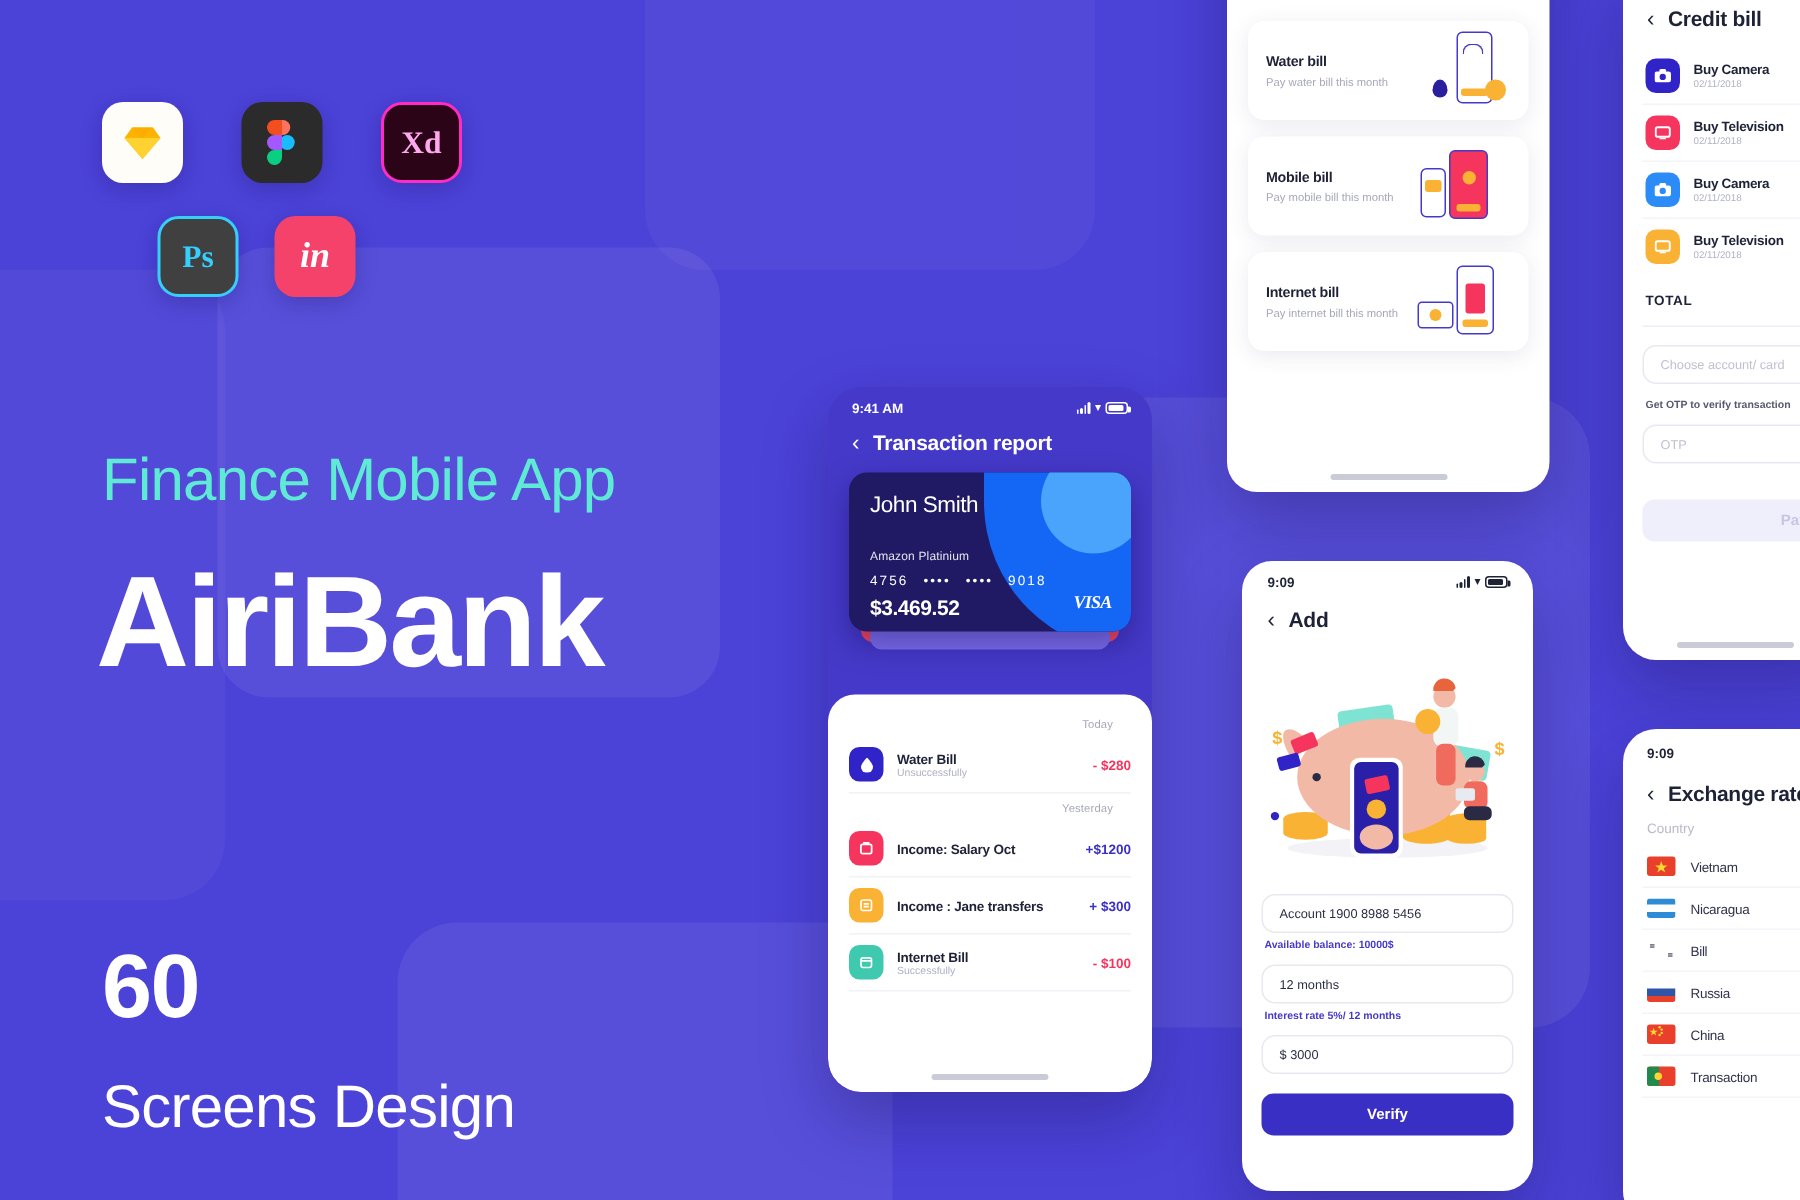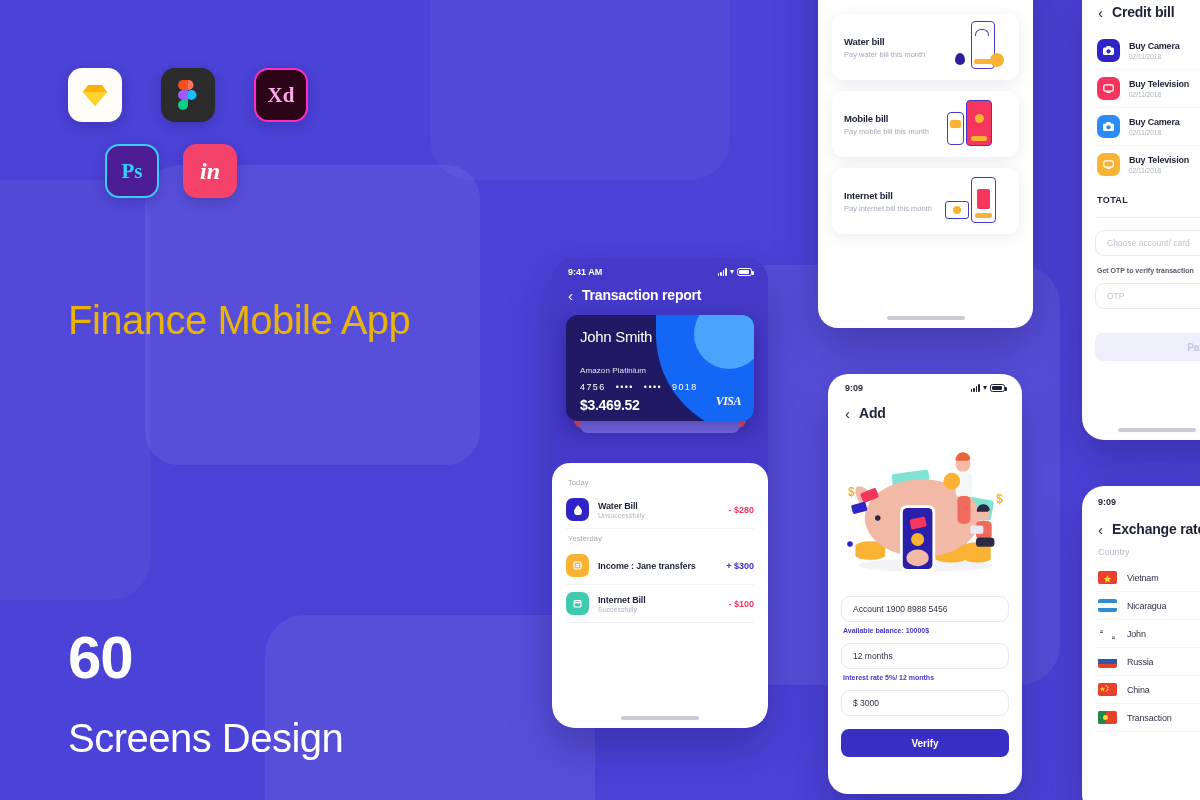--- a/index.html
+++ b/index.html
@@ -25,29 +25,29 @@
   .icons-row-1 { left:68px; top:68px;gap:39px; }
   .icons-row-2 { left:105px; top:144px; }
   .app-icon {
     width:54px; height:54px; border-radius:14px;
     display:flex; align-items:center; justify-content:center;
     position:relative; box-shadow:0 4px 14px rgba(20,10,70,.22);
   }
   .ic-sketch { background:#fffdf7; }
   .ic-figma  { background:#2b2b2b; }
   .ic-xd     { background:#2b0418; border:2.5px solid #ff2bc2; }
-  .ic-ps     { background:#4c1d95; border:2.5px solid #36cffb; }
+  .ic-ps     { background:#404040; border:2.5px solid #36cffb; }
   .ic-invision{ background:#f4426b; }
   .xd-label { color:#ffa8ef; font-size:21px; font-family:"Liberation Serif",serif; font-weight:bold;}
   .ps-label { color:#36cffb; font-size:21px; font-family:"Liberation Serif",serif; font-weight:bold;}
   .in-label { color:#fff; font-size:24px; font-style:italic; font-family:"Liberation Serif",serif; font-weight:bold;}
 
   .hero-sub {
     position:absolute; left:68px; top:298px;
-    font-size:40px; color:#eab308; font-weight:400; letter-spacing:-0.5px;
+    font-size:40px; color:#5eead4; font-weight:400; letter-spacing:-0.5px;
   }
   .hero-title {
     position:absolute; left:64px; top:372px;
     font-size:86px; color:#fff; font-weight:bold; letter-spacing:-2px; line-height:1;
   }
   .hero-count {
     position:absolute; left:68px; top:628px;
     font-size:60px; color:#fff; font-weight:bold; letter-spacing:-1px; line-height:1;
   }
   .hero-count-label {
@@ -86,21 +86,21 @@
     box-shadow:0 8px 20px rgba(12,6,60,.35);
   }
   .cc-blue{position:absolute;right:-6px;top:-14px;width:104px;height:134px;background:#1466f5;border-radius:0 0 0 100px;}
   .cc-circle{position:absolute;right:-10px;top:-16px;width:70px;height:70px;border-radius:50%;background:#4ba4fb;}
   .cc-name{position:relative;font-size:15px;font-weight:500;letter-spacing:-.3px;}
   .cc-plan{position:relative;margin-top:21px;font-size:8px;opacity:.88;letter-spacing:.1px;}
   .cc-num{position:relative;margin-top:7px;font-size:9px;letter-spacing:1.4px;display:flex;gap:10px;align-items:center;}
   .cc-amt{position:relative;margin-top:5px;font-size:14px;font-weight:bold;letter-spacing:-.3px;}
   .cc-visa{position:absolute;right:13px;bottom:12px;font-size:12px;font-weight:bold;font-style:italic;font-family:"Liberation Serif",serif;letter-spacing:-.5px;}
   .sheet{position:absolute;left:0;right:0;bottom:0;top:205px;background:#fff;border-radius:18px 18px 22px 22px;padding:10px 14px 0;}
-  .sec-label{font-size:7.5px;color:#a6a8b8;margin:5px 2px 4px;letter-spacing:.1px;}
+  .sec-label{font-size:7.5px;color:#a6a8b8;margin:5px 12px 4px;letter-spacing:.1px;text-align:right;}
   .tx-row{display:flex;align-items:center;gap:9px;padding:7px 0;border-bottom:1px solid #f1f2f7;}
   .tx-row:last-child{border-bottom:none;}
   .tx-ico{width:23px;height:23px;border-radius:7px;flex:0 0 23px;display:flex;align-items:center;justify-content:center;color:#fff;font-size:10px;}
   .tx-mid{flex:1;min-width:0;}
   .tx-title{font-size:9px;font-weight:bold;color:#1e2237;letter-spacing:-.15px;}
   .tx-sub{font-size:7px;color:#b0b2c2;margin-top:1px;}
   .tx-amt{font-size:9px;font-weight:bold;white-space:nowrap;}
   .neg{color:#f5355e;} .pos{color:#3a30c4;}
 
   
@@ -194,20 +194,21 @@
     <div class="icons-row icons-row-2">
       <div class="app-icon ic-ps">
         <span class="ps-label">Ps</span>
       </div>
       <div class="app-icon ic-invision">
         <span class="in-label">in</span>
       </div>
     </div>
 
     <div class="hero-sub">Finance Mobile App</div>
+    <div class="hero-title">AiriBank</div>
     <div class="hero-count">60</div>
     <div class="hero-count-label">Screens Design</div>
   </div>
 
   <div class="phone ph-shadow" id="phone-bills">
     <div style="height:104px"></div>
 
     <div class="bill-card">
       <div class="bill-txt">
         <div class="bill-title">Water bill</div>
@@ -375,20 +376,32 @@
         </span>
         <div class="tx-mid">
           <div class="tx-title">Water Bill</div>
           <div class="tx-sub">Unsuccessfully</div>
         </div>
         <div class="tx-amt neg">- $280</div>
       </div>
 
       <div class="sec-label">Yesterday</div>
 
+      <div class="tx-row">
+        <span class="tx-ico" style="background:#f5355e">
+          <svg width="9" height="9" viewBox="0 0 9 9" fill="none" stroke="#fff" stroke-width="1.2">
+              <rect x="0.9" y="1.9" width="7.2" height="6.2" rx="1.2"></rect>
+              <path d="M3 1.9V1h3v.9"></path>
+            </svg>
+        </span>
+        <div class="tx-mid">
+          <div class="tx-title">Income: Salary Oct</div>
+        </div>
+        <div class="tx-amt pos">+$1200</div>
+      </div>
 
 
       <div class="tx-row">
         <span class="tx-ico" style="background:#f9b233">
           <svg width="9" height="9" viewBox="0 0 9 9" fill="none" stroke="#fff" stroke-width="1.1">
               <rect x="1" y="1" width="7" height="7" rx="1.4"></rect>
               <line x1="2.8" y1="3.6" x2="6.2" y2="3.6"></line>
               <line x1="2.8" y1="5.4" x2="6.2" y2="5.4"></line>
             </svg>
         </span>
@@ -529,21 +542,21 @@
           <path d="M9.5 3.2a3.3 3.3 0 0 1 0 6.6 3.3 3.3 0 0 0 0-6.6z" fill="#2e55a8"></path>
           <path d="M9.5 3.2a3.3 3.3 0 0 0 0 6.6 3.3 3.3 0 0 1 0-6.6z" fill="#e8402a"></path>
           <g fill="#2a2a45">
               <rect x="2" y="2.6" width="3" height="0.7"></rect>
               <rect x="2" y="4" width="3" height="0.7"></rect>
               <rect x="14" y="8.6" width="3" height="0.7"></rect>
               <rect x="14" y="10" width="3" height="0.7"></rect>
             </g>
         </svg>
       </span>
-      <span class="country-name">John</span>
+      <span class="country-name">Bill</span>
     </div>
 
     <div class="country-row">
       <span class="flag" style="background:#fff">
         <span style="position:absolute;left:0;right:0;top:4.3px;height:4.3px;background:#2e55a8;display:block"></span>
         <span style="position:absolute;left:0;right:0;bottom:0;height:4.4px;background:#e8402a;display:block"></span>
       </span>
       <span class="country-name">Russia</span>
     </div>
 

